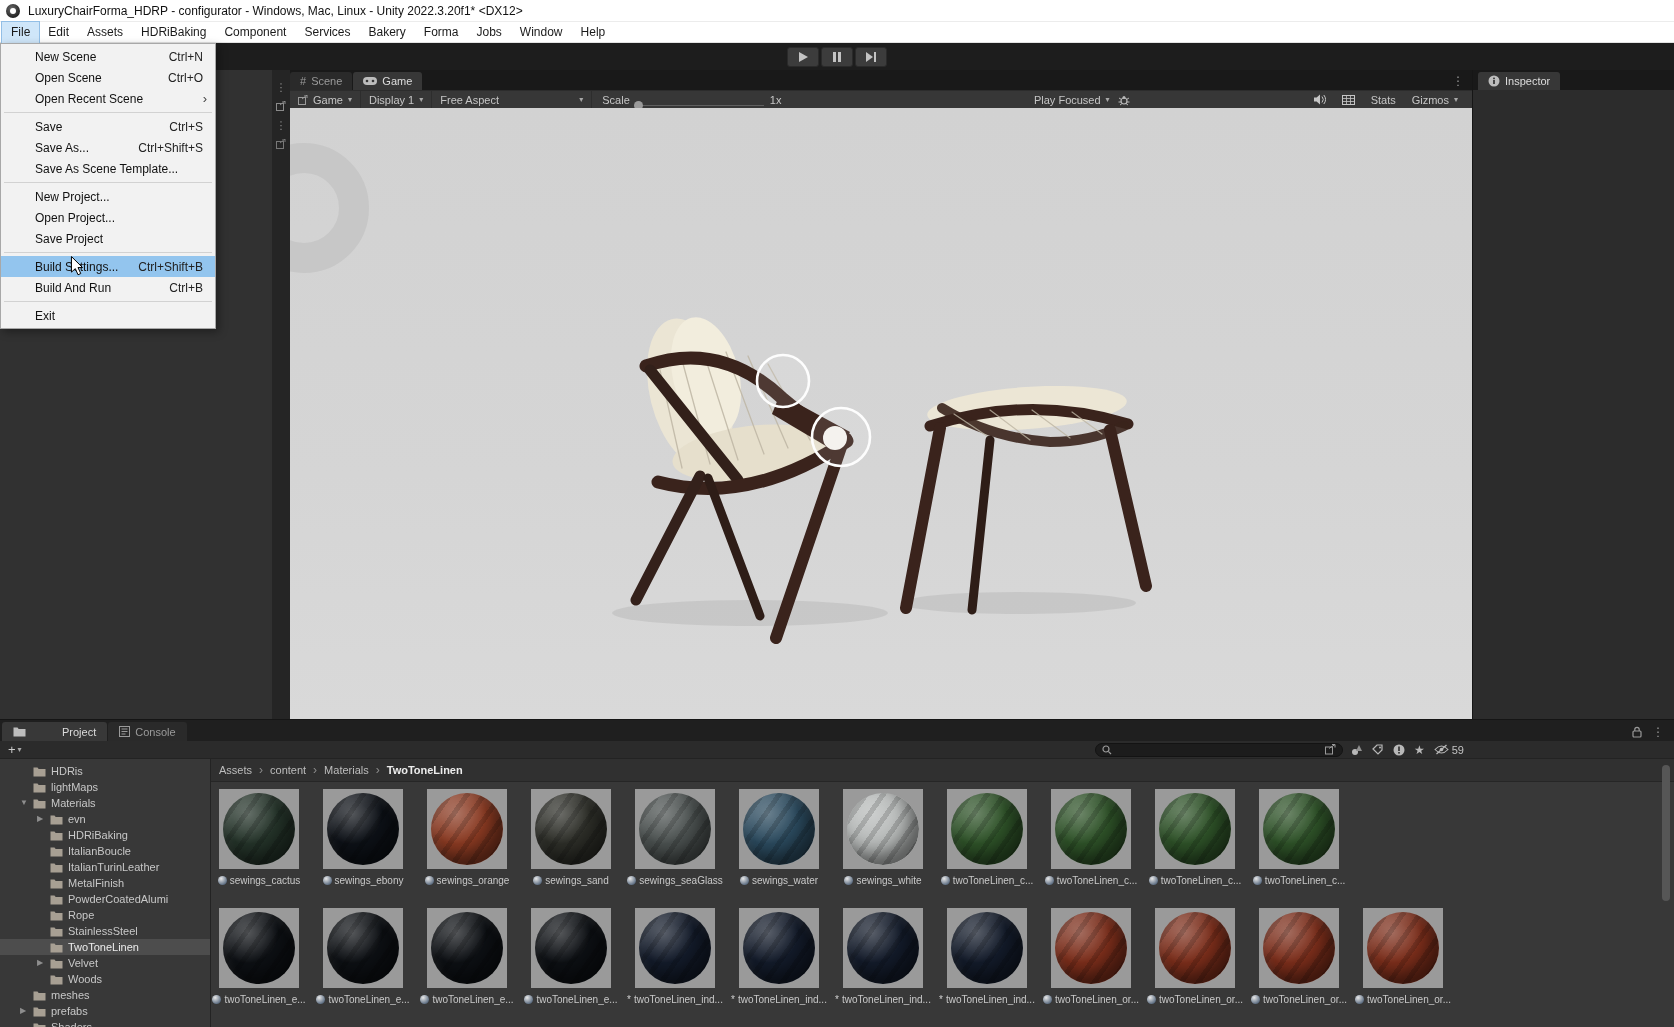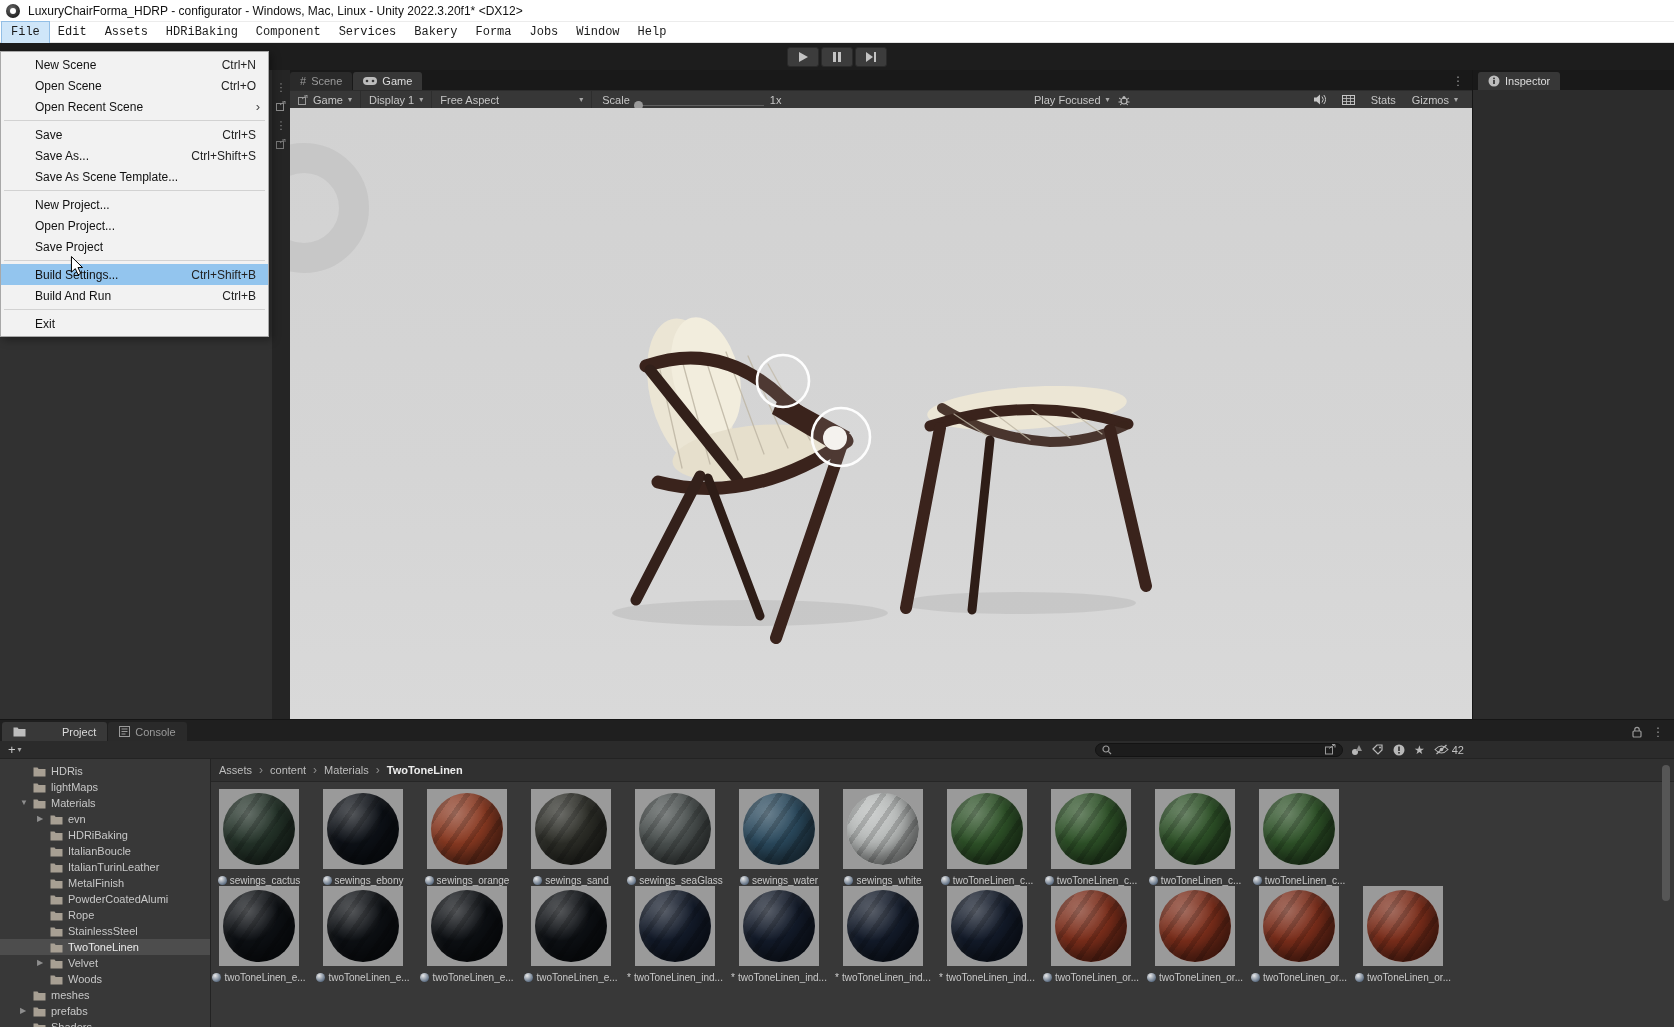--- a/index.html
+++ b/index.html
@@ -11,21 +11,21 @@
   .titlebar { position:absolute; left:0; top:0; width:1674px; height:22px; background:#ffffff;
               display:flex; align-items:center; gap:8px; padding-left:6px; border-bottom:1px solid #ececec;}
   .titlebar .logo { width:14px; height:14px; border-radius:50%;
       background:radial-gradient(circle at 40% 35%, #6b6b6b, #242424 70%); position:relative; }
   .titlebar .logo::after{content:"";position:absolute;left:4px;top:4px;width:6px;height:6px;border-radius:50%;background:#fff;}
   .titlebar .title { font-size:12px; color:#111; white-space:nowrap; }
 
   
   .menubar { position:absolute; left:0; top:22px; width:1674px; height:21px; background:#ffffff;
              display:flex; align-items:stretch; padding-left:2px; border-bottom:1px solid #e2e2e2; }
-  .mb-item { font-size:12px; color:#1a1a1a; padding:3px 9px 0 9px; height:21px; cursor:default;font-family:Liberation Mono, monospace; }
+  .mb-item { font-size:12px; color:#1a1a1a; padding:3px 9px 0 9px; height:21px; cursor:default; }
   .mb-item.active { background:#cfe6f9; outline:1px solid #93bfe6; }
 
   
   .editor { position:absolute; left:0; top:43px; width:1674px; height:676px; background:#282828; }
   .top-toolbar { position:absolute; left:0; top:0; width:1674px; height:27px; background:#1d1d1d;
                  display:flex; align-items:center; justify-content:center; gap:2px; }
   .tb-btn { width:32px; height:20px; background:#3c3c3c; border:1px solid #2a2a2a; border-radius:3px;
             display:flex; align-items:center; justify-content:center; }
 
   .left-panel { position:absolute; left:0; top:27px; width:272px; height:649px; background:#313131; }
@@ -97,40 +97,40 @@
   .tree-scroll .thumb { position:absolute; top:103px; left:1px; width:8px; height:112px; background:#5b5b5b; border-radius:4px; }
 
   .gridpane { position:absolute; left:210px; top:0; width:1464px; height:269px; background:#383838; border-left:1px solid #232323; }
   .breadcrumb { height:23px; background:#303030; border-bottom:1px solid #262626; display:flex; align-items:center;
                 font-size:11px; color:#bdbdbd; padding-left:8px; gap:0; }
   .crumb { cursor:default; }
   .crumb:not(:last-child)::after { content:"\203A"; color:#8a8a8a; margin:0 7px; font-size:12px; }
   .crumb.current { font-weight:bold; color:#ececec; }
 
   .gridbody { position:absolute; left:0; top:23px; width:1464px; height:246px; overflow:hidden;
-              display:flex; flex-direction:column; padding:7px 0 0 8px; }
+              display:flex; flex-direction:column; gap:22px; padding:7px 0 0 8px; }
   .asset-row { display:flex; gap:24px; }
   .tile { width:80px; flex:0 0 80px; }
   .thumb { width:80px; height:80px; background:#9a9a9a; display:flex; align-items:center; justify-content:center; }
   .ball { position:relative; width:72px; height:72px; border-radius:50%; overflow:hidden;
           background: radial-gradient(circle at 34% 28%, rgba(255,255,255,.30), rgba(255,255,255,0) 44%), var(--ball,#333);
           box-shadow: inset -9px -11px 16px rgba(0,0,0,.5), inset 4px 6px 10px rgba(255,255,255,.10); }
   .ball::after { content:""; position:absolute; inset:0; border-radius:50%;
           background: repeating-linear-gradient(125deg, rgba(0,0,0,.30) 0 5px, rgba(0,0,0,0) 5px 14px); opacity:.5; }
   .tile-label { margin-top:6px; display:flex; align-items:center; justify-content:center; gap:3px;
                 font-size:10px; color:#c9c9c9; white-space:nowrap; }
   .ball-ico { width:9px; height:9px; border-radius:50%; flex:0 0 9px;
               background: radial-gradient(circle at 35% 30%, #e8e8e8, #5a6b80 75%); }
   .mod-star { display:none; color:#cfcfcf; }
   .tile.modified .mod-star { display:inline; }
   .grid-scroll { position:absolute; right:3px; top:4px; width:9px; height:262px; }
   .grid-scroll .thumb2 { position:absolute; top:2px; width:8px; height:136px; background:#565656; border-radius:4px; }
 
   
-  .file-menu { position:absolute; left:0; top:51px; width:269px; background:#f2f2f2; border:1px solid #a8a8a8;
+  .file-menu { position:absolute; left:0; top:43px; width:216px; background:#f2f2f2; border:1px solid #a8a8a8;
                box-shadow:3px 3px 8px rgba(0,0,0,.35); z-index:50; padding:2px 0; }
   .fm-item { position:relative; height:21px; display:flex; align-items:center; font-size:12px; color:#111;
              padding:0 12px 0 34px; }
   .fm-label { flex:1; }
   .fm-shortcut { color:#222; }
   .fm-sub { display:none; position:absolute; right:8px; font-size:13px; color:#444; }
   .fm-item.has-submenu .fm-sub { display:block; }
   .fm-item.highlighted { background:#93c5ee; }
   .fm-item.separator { height:7px; pointer-events:none; }
   .fm-item.separator::after { content:""; position:absolute; left:3px; right:3px; top:3px; height:1px; background:#d2d2d2; }
@@ -388,21 +388,21 @@
             <rect x="5.2" y="2.5" width="1.6" height="4.5" fill="#2b2b2b"></rect>
             <rect x="5.2" y="8" width="1.6" height="1.6" fill="#2b2b2b"></rect>
           </svg>
         <span class="star-glyph">★</span>
         <span class="hidden-count">
           <svg class="icon-svg" width="15" height="11" viewBox="0 0 15 11">
               <path d="M1,5.5 Q7.5,-1.5 14,5.5 Q7.5,12.5 1,5.5 Z" fill="none" stroke="#b8b8b8" stroke-width="1.1"></path>
               <circle cx="7.5" cy="5.5" r="1.8" fill="#b8b8b8"></circle>
               <path d="M2.5,10 L12.5,1" stroke="#b8b8b8" stroke-width="1.3"></path>
             </svg>
-          <span>42</span>
+          <span>59</span>
         </span>
       </div>
     </div>
 
     <div class="pcontent">
 
       <div class="tree">
 
           <div class="tree-row level-1">
             <span class="tri"></span>

